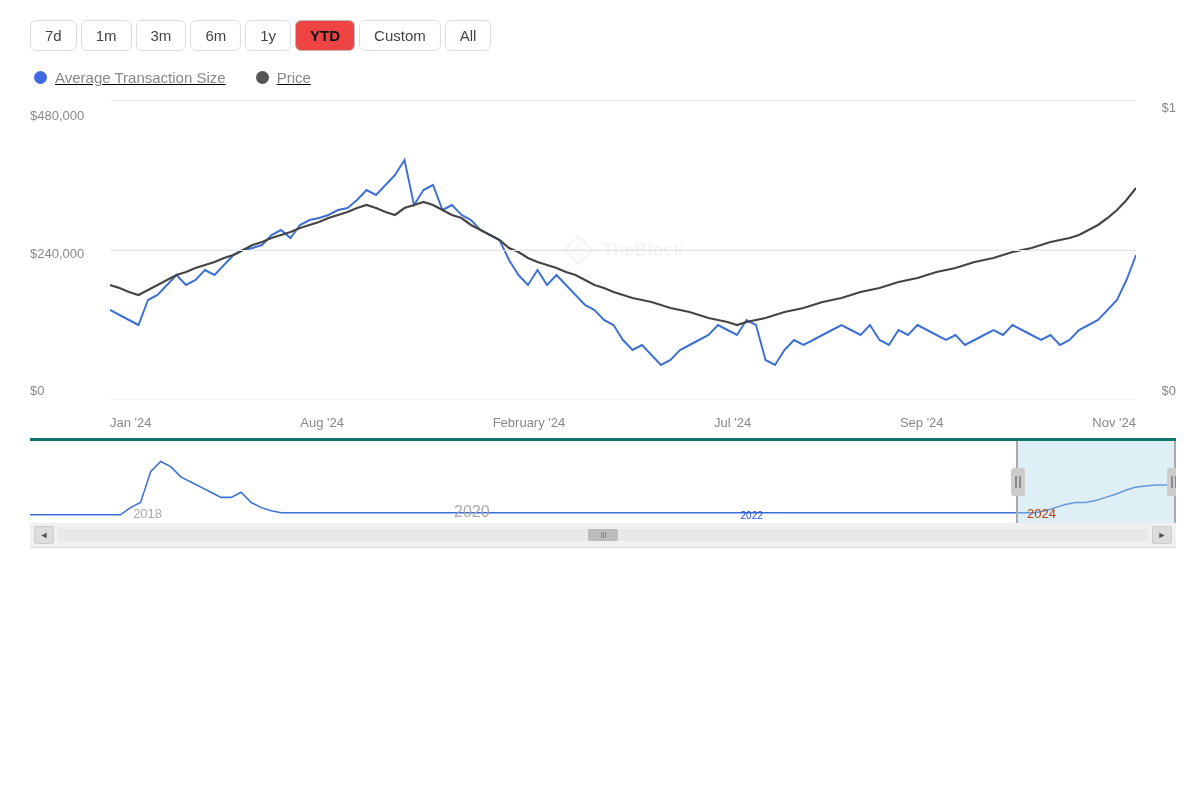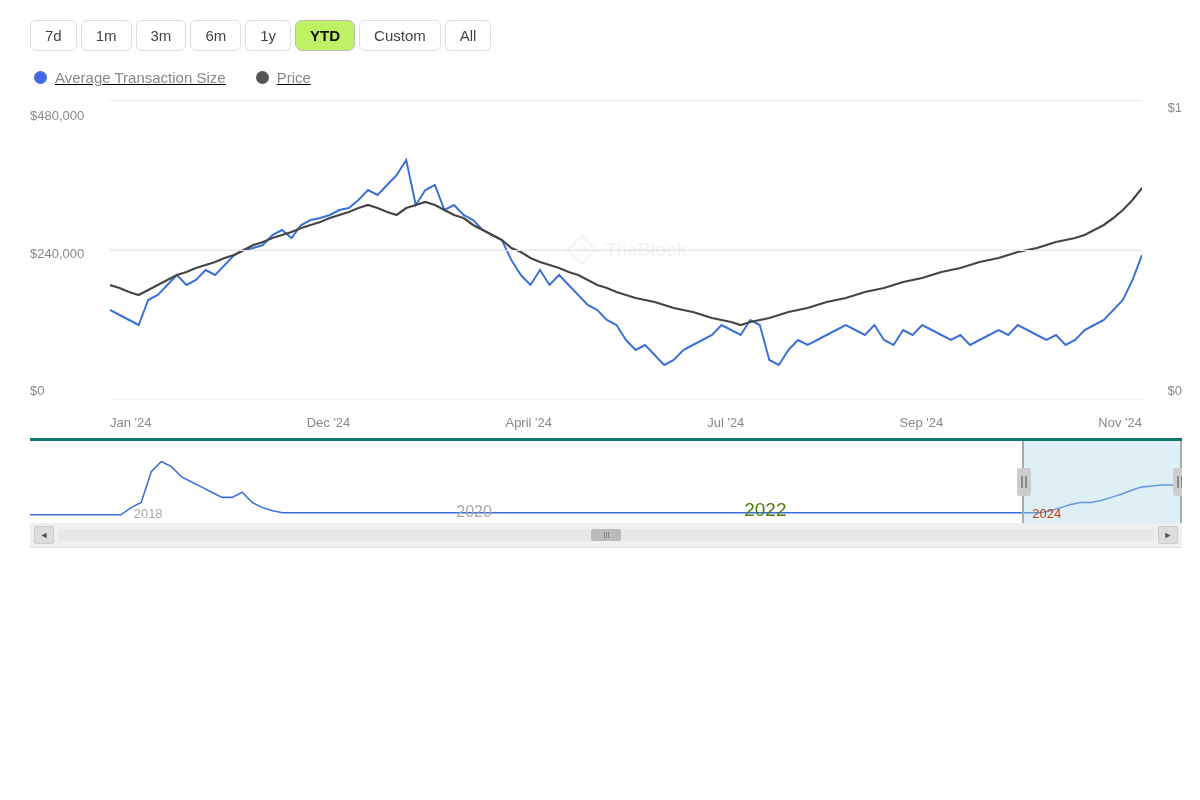--- a/index.html
+++ b/index.html
@@ -5,21 +5,21 @@
     * { margin: 0; padding: 0; box-sizing: border-box; }
     body {
       background: #fff;
       font-family: -apple-system, BlinkMacSystemFont, 'Segoe UI', sans-serif;
       width: 1200px;
       height: 800px;
       overflow: hidden;
     }
 
     .container {
-      padding: 20px 18px 10px 30px;
+      padding: 20px 24px 10px 30px;
       width: 1200px;
       height: 800px;
       display: flex;
       flex-direction: column;
     }
 
     
     .time-range {
       display: flex;
       gap: 4px;
@@ -36,22 +36,21 @@
       font-size: 15px;
       color: #444;
       cursor: pointer;
       font-family: inherit;
     }
 
     .time-btn.active {
       font-weight: 700;
       color: #111;
       border-color: #bbb;
-      background: #bef264;
-      border-radius: 7px;
+      background: #ef4444;
     }
 
     
     .legend {
       display: flex;
       gap: 30px;
       align-items: center;
       margin-bottom: 14px;
       padding-left: 4px;
       text-decoration: underline;
@@ -593,22 +592,22 @@
             1050,118
             1060,110
             1070,100
             1080,88
           "></polyline>
       </svg>
     </div>
 
     <div class="x-axis">
       <span class="x-label">Jan '24</span>
-      <span class="x-label">Dec '24</span>
-      <span class="x-label">April '24</span>
+      <span class="x-label">Aug '24</span>
+      <span class="x-label">February '24</span>
       <span class="x-label">Jul '24</span>
       <span class="x-label">Sep '24</span>
       <span class="x-label">Nov '24</span>
     </div>
   </div>
 
   <div class="navigator">
     <div class="nav-inner">
       <svg class="nav-svg" viewBox="0 0 1140 80" preserveAspectRatio="none">
 
@@ -744,21 +743,21 @@
             <div class="handle-line"></div>
             <div class="handle-line"></div>
           </div>
         </div>
       </div>
     </div>
 
     <div class="nav-x-axis" style="position: absolute; bottom: 24px; left: 0; right: 0; height: 0; display: flex; justify-content: space-around; align-items: flex-end; padding-bottom: 2px;">
       <span class="nav-x-label" style="position: absolute; left: 9%; font-size:13px; color:#aaa; bottom: 2px;">2018</span>
       <span class="nav-x-label" style="position: absolute; left: 37%; font-size:16px; color:#aaa; bottom: 2px; text-align: center;">2020</span>
-      <span class="nav-x-label" style="position: absolute; left: 62%; font-size:19px; color:#4d7c0f; bottom: 2px;">2022</span>
+      <span class="nav-x-label" style="position: absolute; left: 62%; font-size:10px; color:#1d4ed8; bottom: 2px;">2022</span>
       <span class="nav-x-label" style="position: absolute; left: 87%; font-size:13px; color:#c2410c; bottom: 2px;">2024</span>
     </div>
 
     <div class="nav-scroll">
       <button class="scroll-btn">◄</button>
       <div class="scroll-track">
         <div class="scroll-thumb">
           <div class="thumb-lines">
             <div class="thumb-line"></div>
             <div class="thumb-line"></div>

